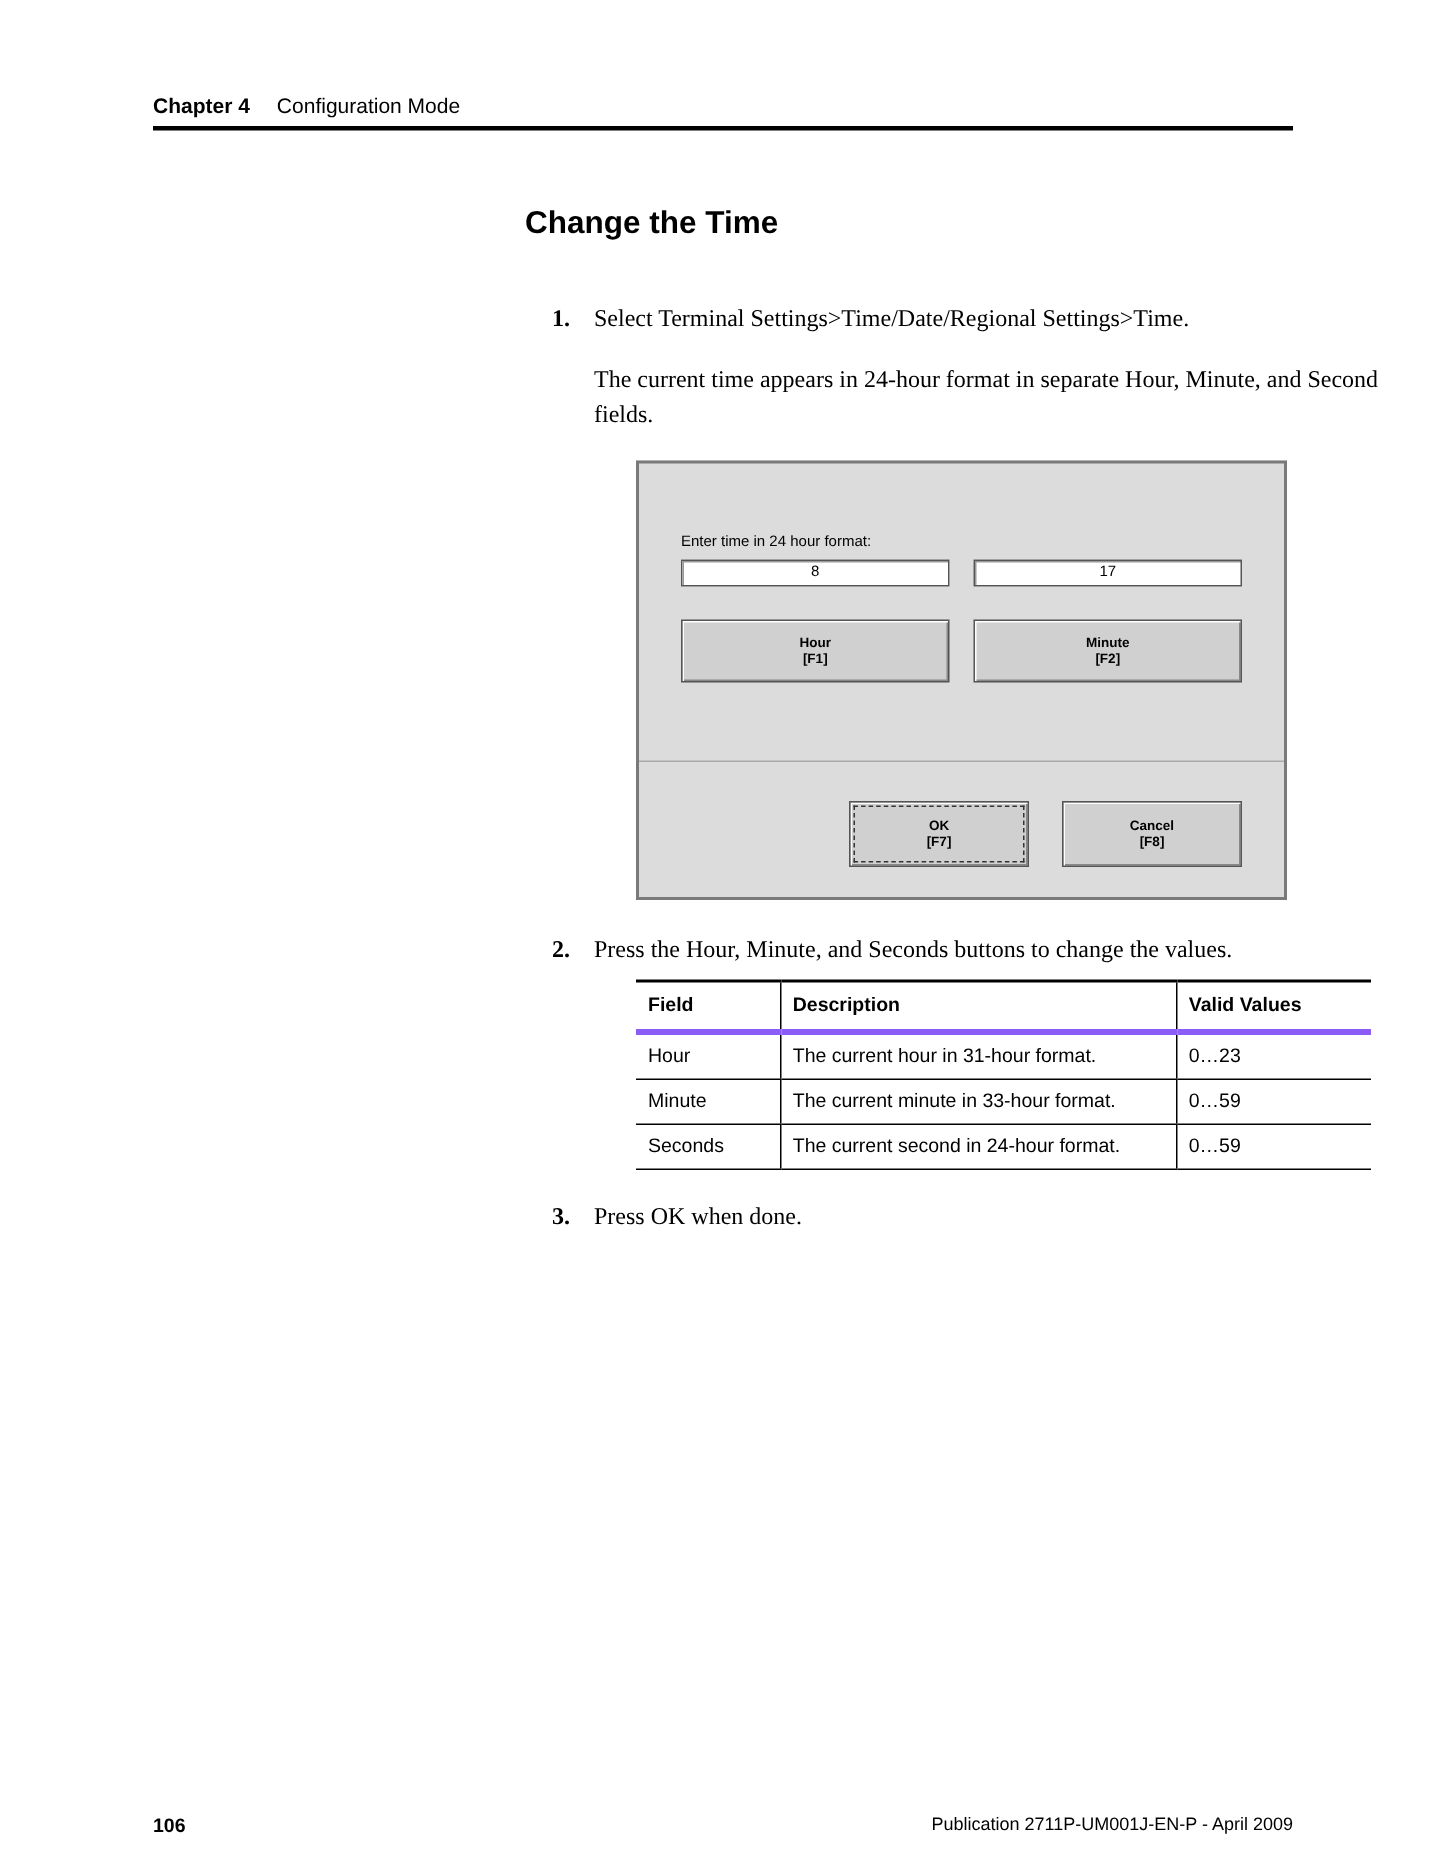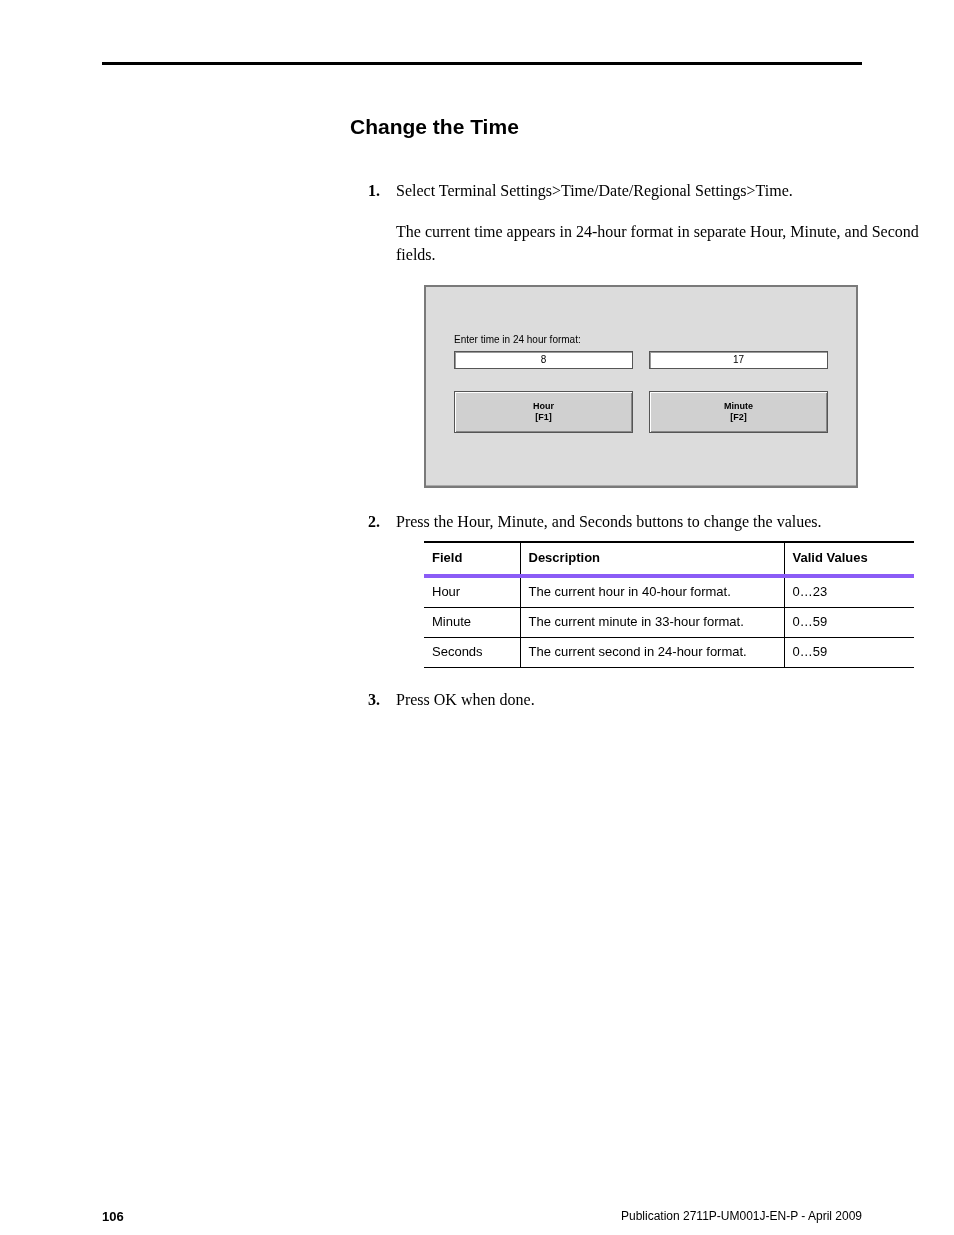--- a/index.html
+++ b/index.html
@@ -181,20 +181,24 @@
     justify-content: space-between;
     font-family: Arial, Helvetica, sans-serif;
     font-size: 12px;
   }
   .footer .page-num { font-weight: bold; font-size: 13px; }
 </style>
 </head>
 <body>
 
 <div class="page">
+  <div class="header-row">
+    <span class="chapter-label">Chapter 4</span>
+    <span class="chapter-title">Configuration Mode</span>
+  </div>
   <hr class="hr-thick">
 
   <h2 class="section-title">Change the Time</h2>
 
   <div class="content">
     <ol class="steps">
       <li>
         <div class="step-body">Select Terminal Settings&gt;Time/Date/Regional Settings&gt;Time.</div>
         <div class="step-body step-para">The current time appears in 24-hour format in separate Hour, Minute, and Second fields.</div>
 
@@ -211,20 +215,30 @@
               </div>
               <div class="ui-col">
                 <div class="ui-input">17</div>
                 <div class="ui-btn">
                   <span>Minute</span>
                   <span>[F2]</span>
                 </div>
               </div>
             </div>
           </div>
+          <div class="ui-bottom">
+            <div class="ui-action focus">
+              <span>OK</span>
+              <span>[F7]</span>
+            </div>
+            <div class="ui-action">
+              <span>Cancel</span>
+              <span>[F8]</span>
+            </div>
+          </div>
         </div>
       </li>
 
       <li>
         <div class="step-body">Press the Hour, Minute, and Seconds buttons to change the values.</div>
 
         <table class="fields">
           <colgroup>
               <col class="c1">
               <col class="c2">
@@ -233,21 +247,21 @@
           <thead>
             <tr>
               <th>Field</th>
               <th>Description</th>
               <th>Valid Values</th>
             </tr>
           </thead>
           <tbody>
             <tr>
               <td>Hour</td>
-              <td>The current hour in 40-hour format.</td>
+              <td>The current hour in 31-hour format.</td>
               <td>0…23</td>
             </tr>
             <tr>
               <td>Minute</td>
               <td>The current minute in 33-hour format.</td>
               <td>0…59</td>
             </tr>
             <tr>
               <td>Seconds</td>
               <td>The current second in 24-hour format.</td>

